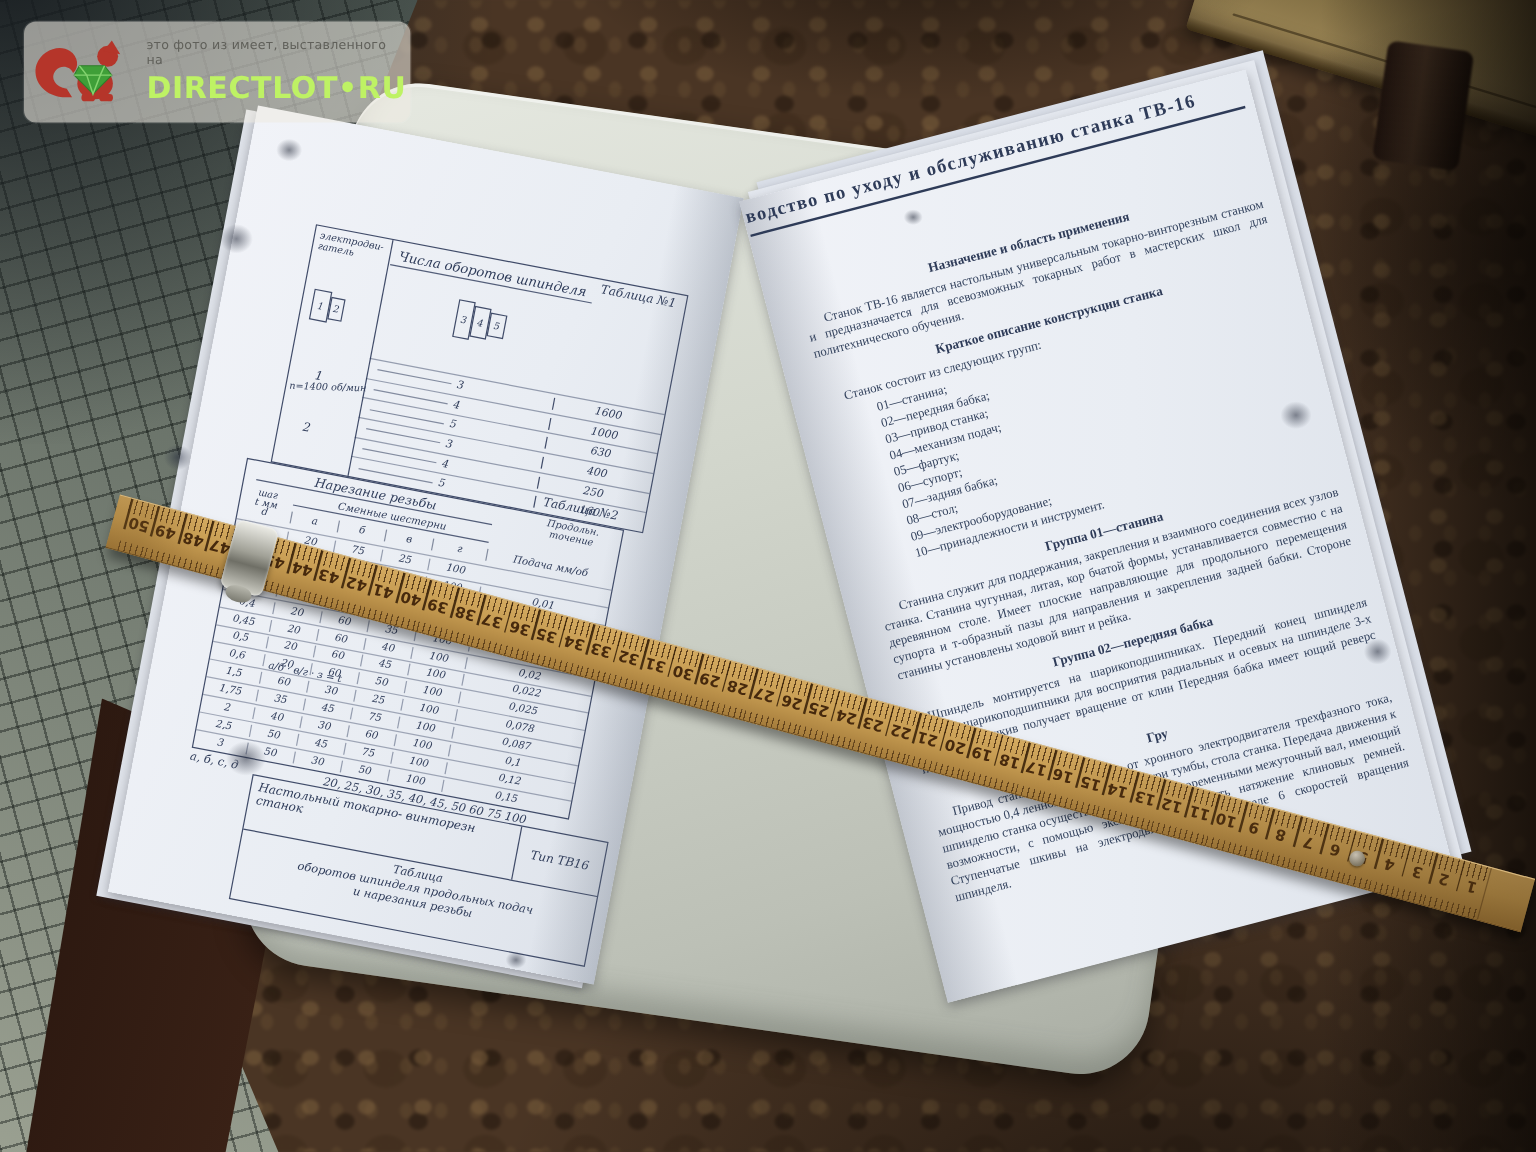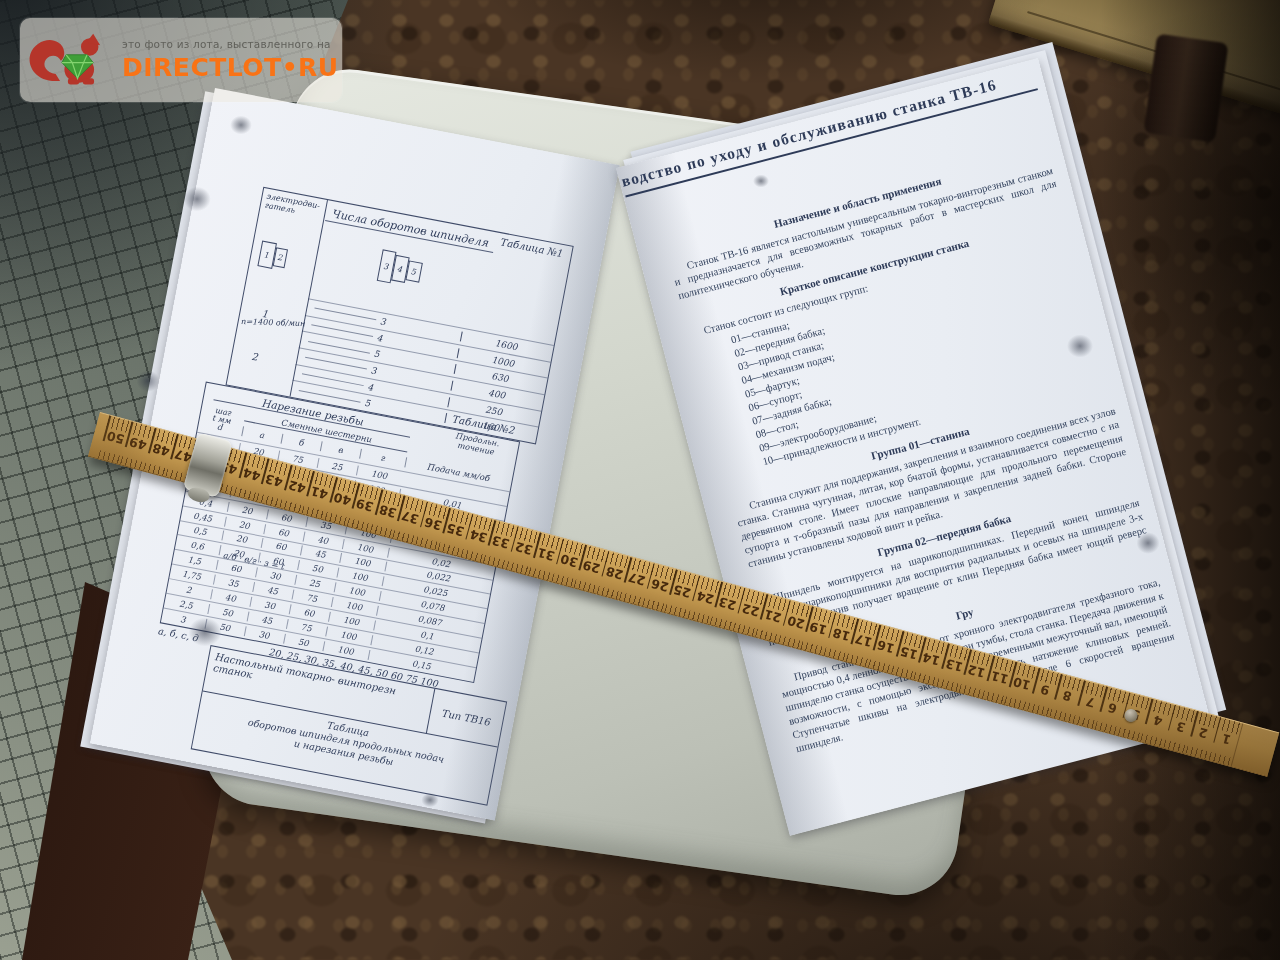--- a/index.html
+++ b/index.html
@@ -161,21 +161,21 @@
   .rivet{position:absolute;left:1068px;top:15px;width:13px;height:13px;border-radius:50%;
     background:radial-gradient(circle at 35% 30%,#f2f2ec,#8e8e82 70%,#5f5f55);box-shadow:0 1px 2px rgba(0,0,0,.5);}
 
   
   .watermark{position:absolute;left:20px;top:18px;width:322px;height:84px;z-index:9;
     background:rgba(238,234,225,.58);border-radius:10px;display:flex;align-items:center;
     box-shadow:0 0 0 1px rgba(255,255,255,.12);}
   .wm-logo{flex:0 0 96px;height:64px;margin-left:6px;}
   .wm-text{flex:1;padding-right:6px;}
   .wm-note{font:400 10.5px "DejaVu Sans",sans-serif;color:#60605a;letter-spacing:.2px;margin-bottom:3px;}
-  .wm-brand{font:800 25px "DejaVu Sans",sans-serif;color:#f97316;letter-spacing:.5px;}
+  .wm-brand{font:800 25px "DejaVu Sans",sans-serif;color:#bef264;letter-spacing:.5px;}
 </style>
 </head>
 <body>
 
 <div class="scene">
 
   <div class="floor"></div>
   <div class="tiles"></div>
   <div class="corner-shadow"></div>
   <div class="plank"></div>
@@ -590,18 +590,18 @@
       <ellipse cx="61" cy="43" rx="17" ry="15" fill="#b5352a"></ellipse>
       <circle cx="73" cy="17" r="10" fill="#b5352a"></circle>
       <path d="M77 2 L85 15 L69 12 Z" fill="#b5352a"></path>
       <rect x="48" y="53" width="13" height="7" rx="3" fill="#b5352a"></rect>
       <rect x="65" y="53" width="13" height="7" rx="3" fill="#b5352a"></rect>
       <polygon points="46,26 70,26 77,35 59,53 41,35" fill="#3f9f38" stroke="#2e7d2a" stroke-width="1"></polygon>
       <polyline points="46,26 53,35 59,53 66,35 70,26" fill="none" stroke="#83d36f" stroke-width="1.4"></polyline>
       <line x1="41" y1="35" x2="77" y2="35" stroke="#83d36f" stroke-width="1.4"></line>
     </svg>
     <div class="wm-text">
-      <div class="wm-note">это фото из лота, выставленного на</div>
+      <div class="wm-note">это фото из имеет, выставленного на</div>
       <div class="wm-brand">DIRECTLOT•RU</div>
     </div>
   </div>
 
 </div>
 
 </body></html>

